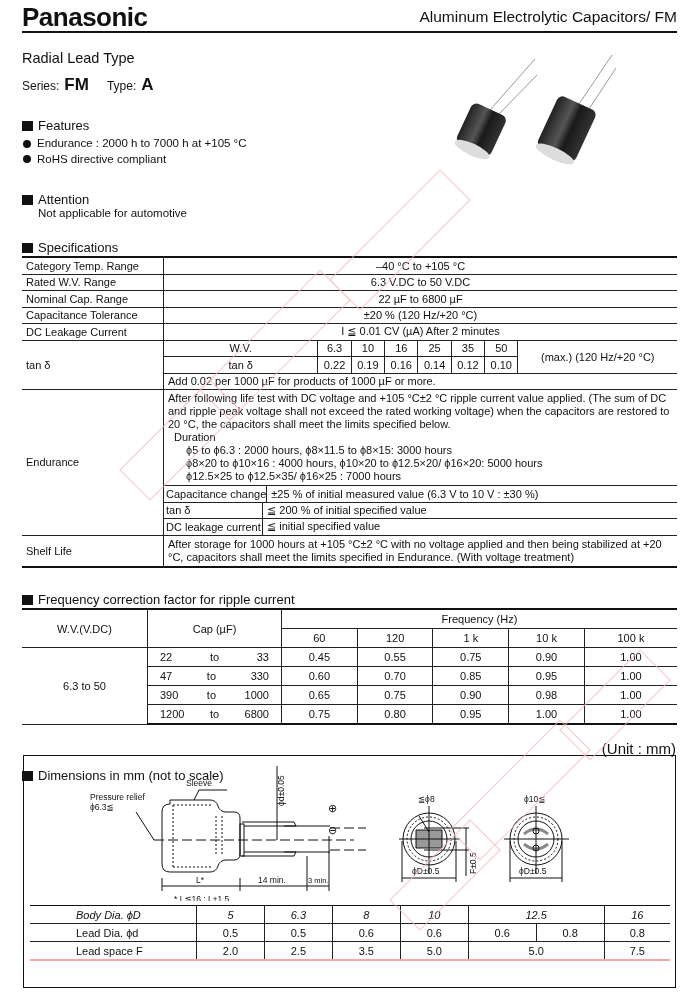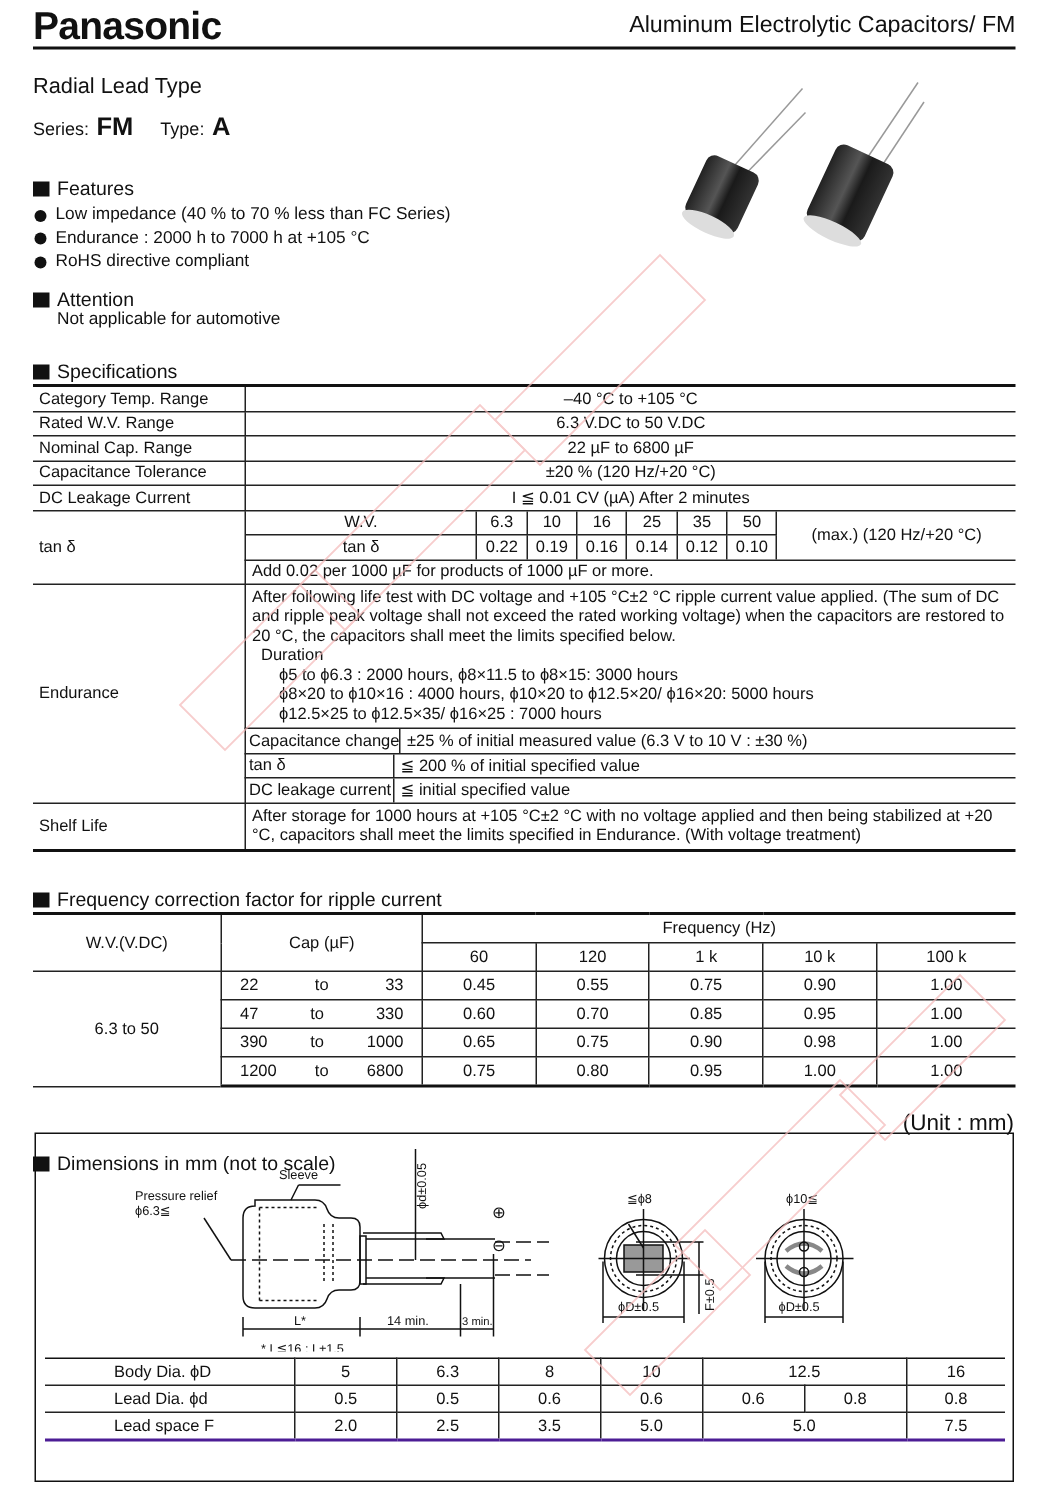--- a/index.html
+++ b/index.html
@@ -37,22 +37,22 @@
   .freq tr.top td { border-top:2px solid #111; }
   .freq tr.bot td { border-bottom:2px solid #111; }
   .cap3 { display:flex; justify-content:space-between; padding:0 12px; }
 
   .unit { right:24px; top:740px; font-size:15px; }
   .dimbox { left:23px; top:755px; width:653px; height:233px; border:1px solid #111; box-sizing:border-box; }
   .dimtbl { position:absolute; left:30px; top:905px; width:640px; }
   .dimtbl td { border:1px solid #222; text-align:center; height:17px; padding:0; }
   .dimtbl td:first-child { border-left:none; text-align:left; padding-left:46px; }
   .dimtbl td:last-child { border-right:none; }
-  .dimtbl tr.top td { border-top:1px solid #111; }
-  .dimtbl tr.bot td { border-bottom:2px solid #4c1d95; }
+  .dimtbl tr.top td { border-top:1px solid #111;font-style:italic; }
+  .dimtbl tr.bot td { border-bottom:2px solid #fca5a5; }
   .wm { position:absolute; left:0; top:0; pointer-events:none; }
 </style>
 </head>
 <body>
 
 <div class="abs brand">Panasonic</div>
 <div class="abs doc-title">Aluminum Electrolytic Capacitors/ FM</div>
 <div class="abs hr-top"></div>
 
 <div class="abs sub-title">Radial Lead Type</div>
@@ -85,24 +85,20 @@
       <ellipse cx="126" cy="111" rx="21" ry="6" fill="#ddd"></ellipse>
     </g>
   </g>
 </svg>
 
 <div class="abs sec" style="top:118px">
     <span class="sq"></span>
     <span>Features</span>
   </div>
 <div class="abs bullets">
-  <div>
-      <span class="dot"></span>
-      <span>Low impedance (40 % to 70 % less than FC Series)</span>
-    </div>
   <div>
       <span class="dot"></span>
       <span>Endurance : 2000 h to 7000 h at +105 °C</span>
     </div>
   <div>
       <span class="dot"></span>
       <span>RoHS directive compliant</span>
     </div>
 </div>
 

